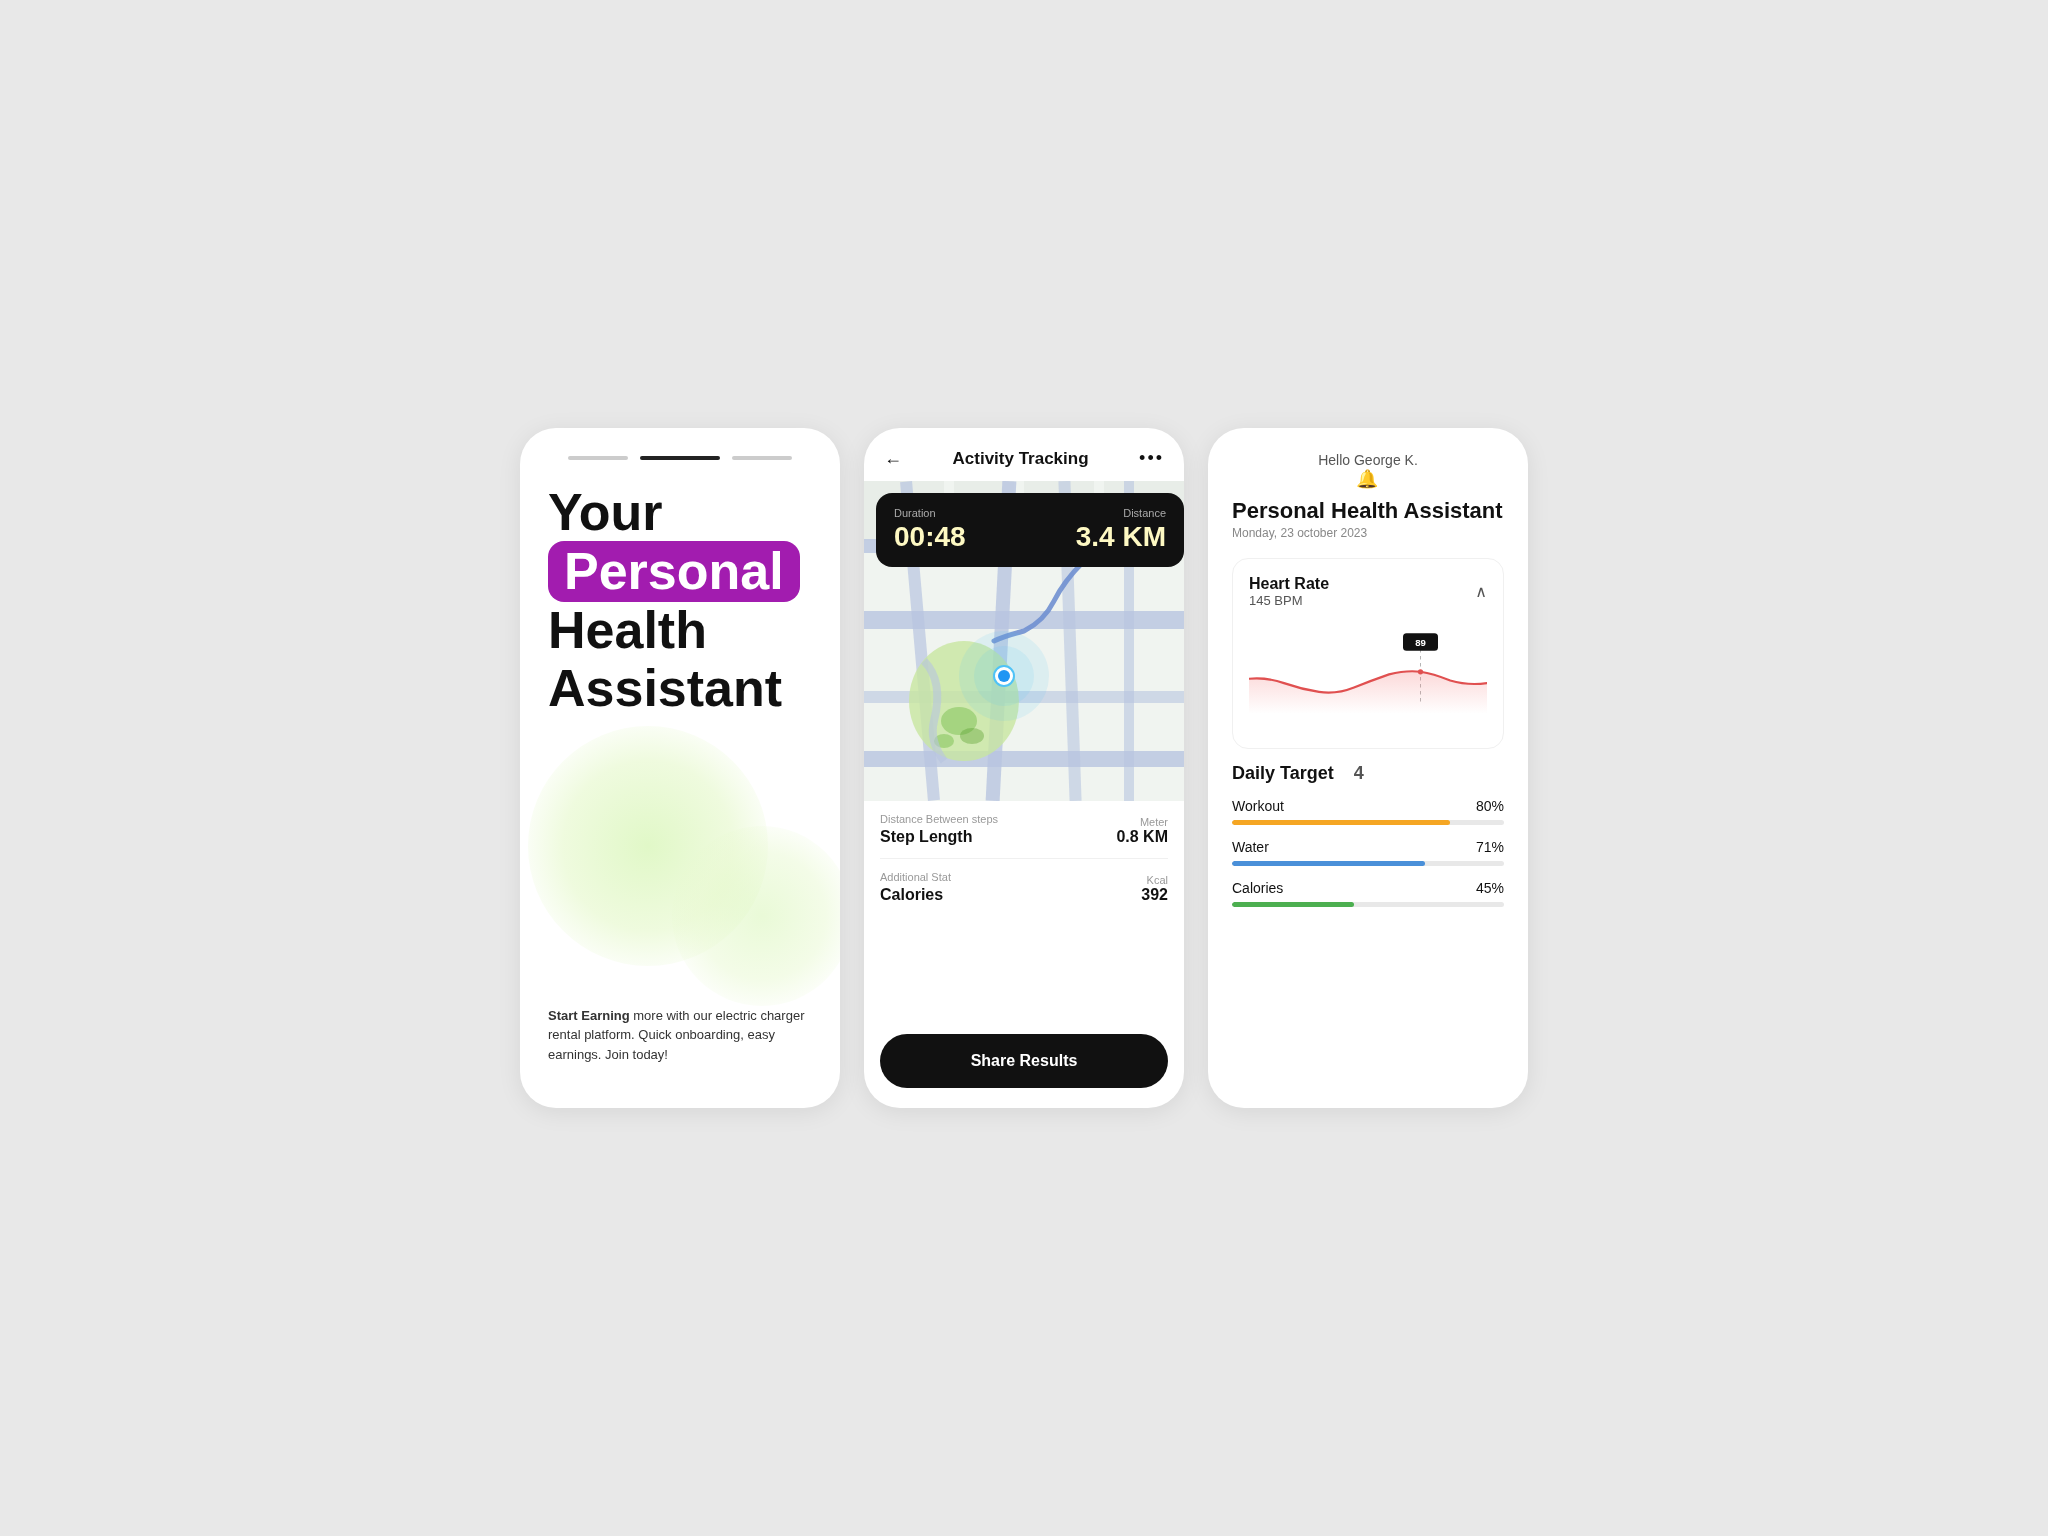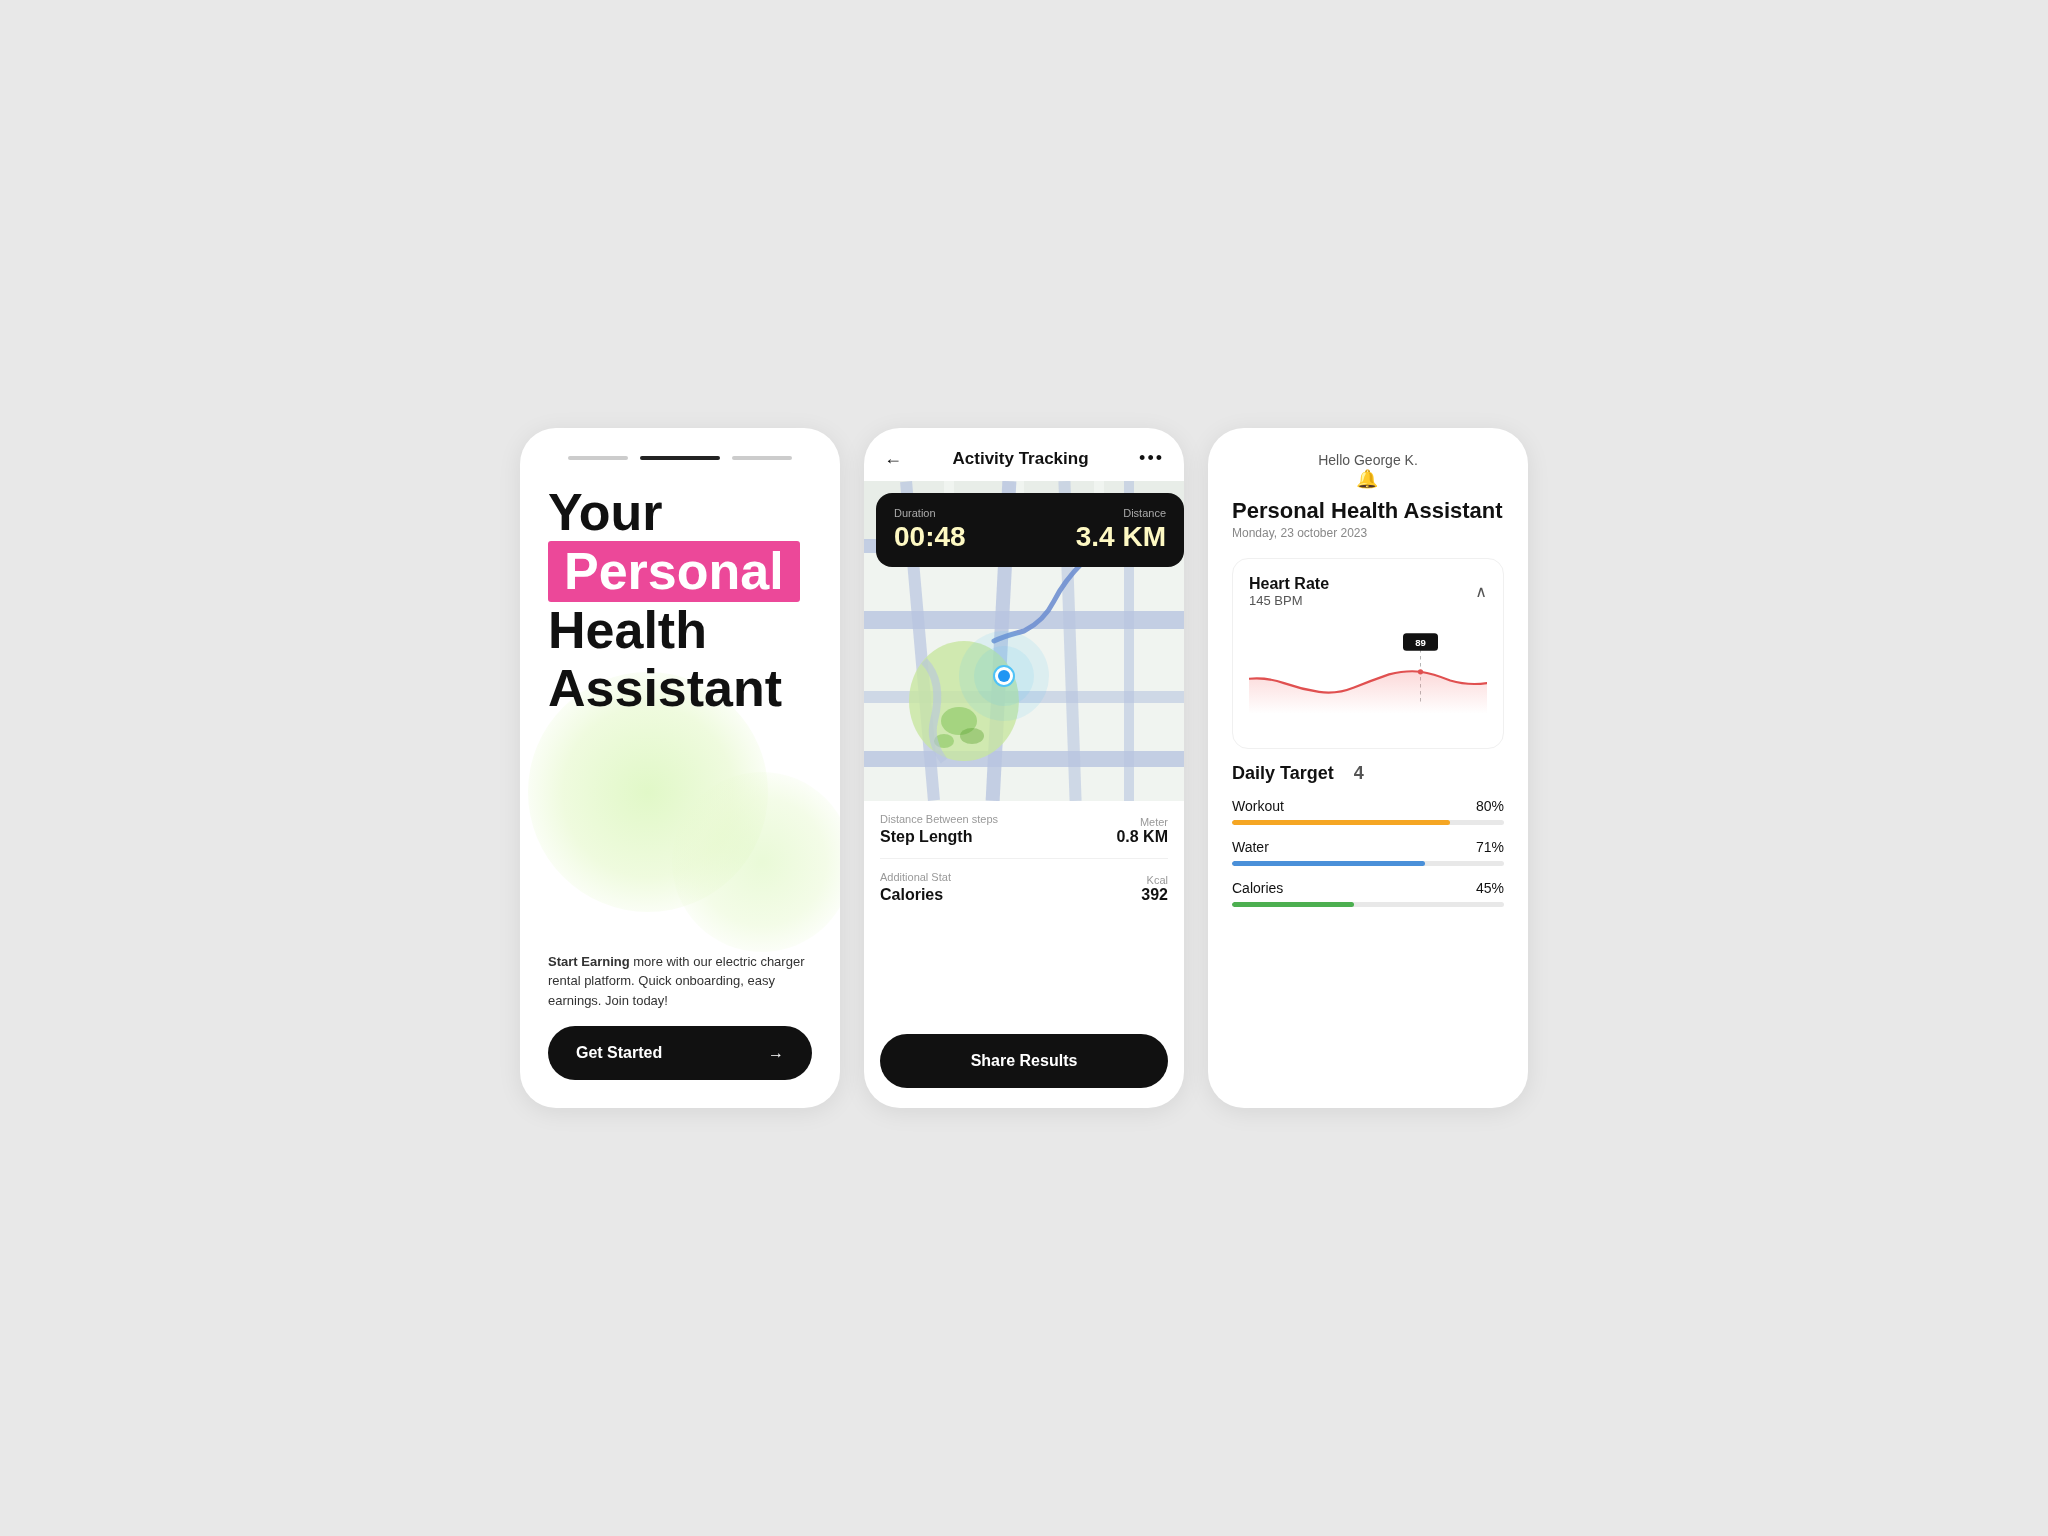--- a/index.html
+++ b/index.html
@@ -58,23 +58,23 @@
     .hero-title {
       font-size: 52px;
       font-weight: 800;
       line-height: 1.1;
       color: #111;
       position: relative;
       z-index: 2;
     }
     .hero-highlight {
       display: inline-block;
-      background: #ec4899;
+      background: #a21caf;
       color: #fff;
-      border-radius: 3px;
+      border-radius: 16px;
       padding: 2px 16px;
       font-size: 52px;
       font-weight: 800;
     }
     .green-blob {
       position: absolute;
       bottom: -20px;
       left: -20px;
       width: 240px;
       height: 240px;
@@ -387,24 +387,20 @@
         <span>Health</span><br>
         <span>Assistant</span>
       </div>
       <div class="green-blob"></div>
       <div class="green-blob2"></div>
     </div>
     <div class="screen1-footer">
       <p class="tagline">
         <strong>Start Earning</strong><span> more with our electric charger rental platform. Quick onboarding, easy earnings. Join today!</span>
       </p>
-      <button class="cta-button">
-        <span>Get Started</span>
-        <span>→</span>
-      </button>
     </div>
   </div>
 
   <div class="screen screen2">
     <div class="screen2-header">
       <span class="back-btn">←</span>
       <span class="screen2-title">Activity Tracking</span>
       <span class="more-btn">•••</span>
     </div>
     <div class="map-container">

